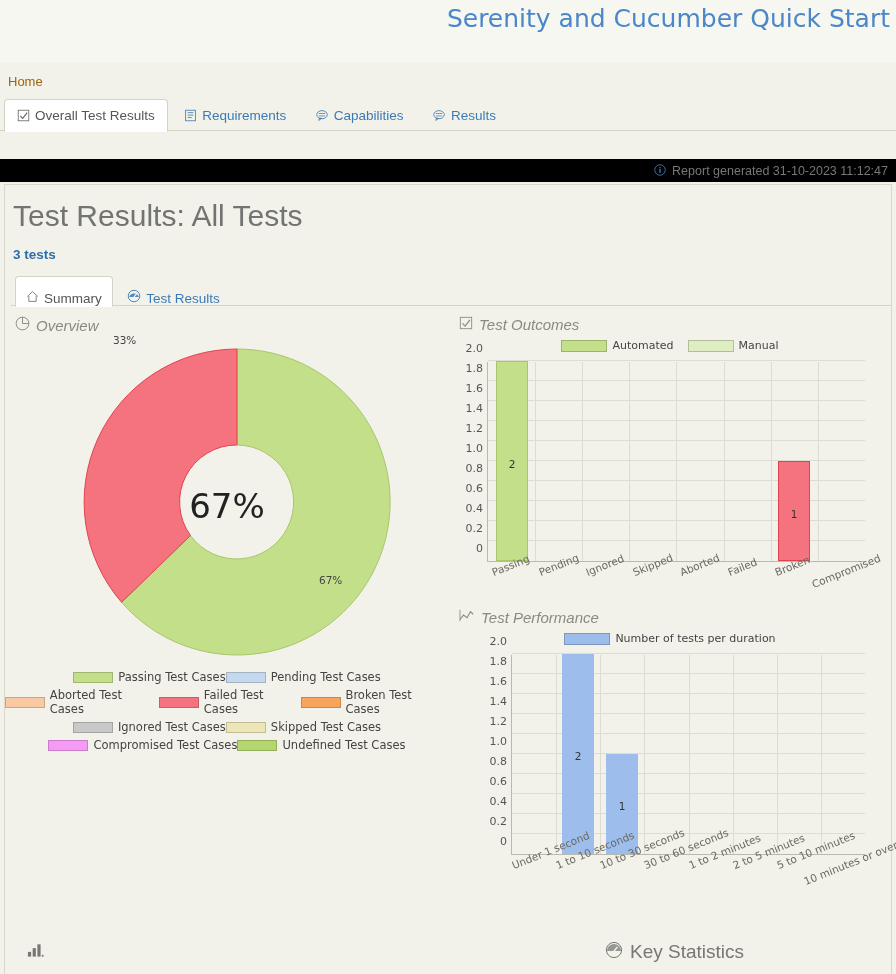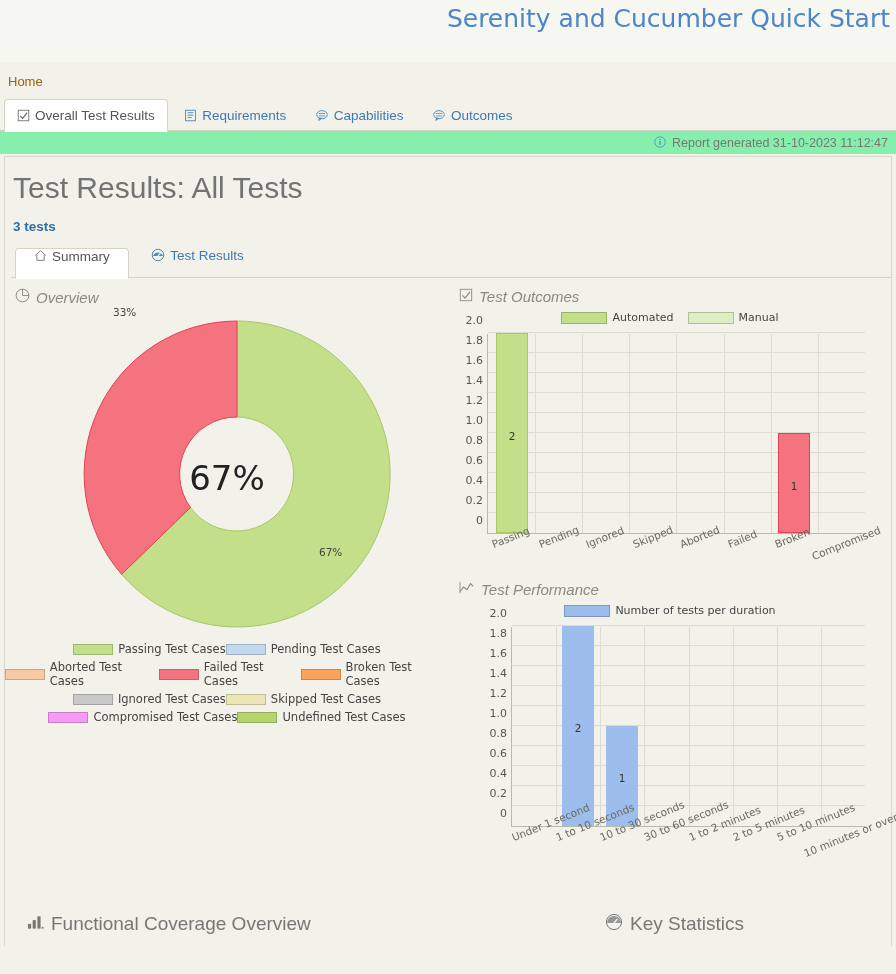--- a/index.html
+++ b/index.html
@@ -77,21 +77,22 @@
     margin-bottom: -1px;
     height: 33px;
   }
   .tab .ico { display: inline-flex; }
 
   .report-gen {
     text-align: right;
     font-size: 12.5px;
     color: #777;
     padding: 5px 8px 4px 0;
-    background: #86efac;
+    background: #000000;
+    margin-top: 28px;
   }
   .report-gen .info-ico { color: #4a86c8; margin-right: 3px; }
 
   
   .panel {
     margin: 2px 4px 0 4px;
     border: 1px solid #d8d8cc;
     border-bottom: none;
     background: #f2f2ea;
     height: 790px;
@@ -109,22 +110,22 @@
 
   
   .inner-tabbar {
     position: relative;
     margin: 14px 0 0 6px;
     height: 30px;
     border-bottom: 1px solid #d3d3c6;
     padding-left: 4px;
   }
   .inner-tab {
-    display: inline-flex; align-items: flex-start; gap: 5px;
-    height: 30px; padding: 0 18px;
+    display: inline-flex; align-items: flex-end; gap: 5px;
+    height: 30px; padding: 0 10px;
     font-size: 13.5px; color: #3b7ab5;
     vertical-align: bottom; cursor: pointer;
   }
   .inner-tab.active {
     background: #fff; color: #555;
     border: 1px solid #d3d3c6; border-bottom: 1px solid #fff;
     border-radius: 4px 4px 0 0;
     margin-bottom: -1px; height: 31px;
   }
 
@@ -254,21 +255,21 @@
   </div>
   <div class="tab">
     <span class="ico">
       <svg width="14" height="13" viewBox="0 0 16 16">
           <ellipse cx="8" cy="7" rx="6.5" ry="5" fill="none" stroke="#3b7ab5"></ellipse>
           <line x1="4" y1="5.5" x2="12" y2="5.5" stroke="#3b7ab5" stroke-width="0.9"></line>
           <line x1="4" y1="8.5" x2="12" y2="8.5" stroke="#3b7ab5" stroke-width="0.9"></line>
           <path d="M5 11 L4 14 L7.5 11.6 Z" fill="none" stroke="#3b7ab5"></path>
         </svg>
     </span>
-    <span>Outcomes</span>
+    <span>Results</span>
   </div>
 </div>
 
 <div class="report-gen">
   <span class="info-ico">
     <svg width="12" height="12" viewBox="0 0 16 16" style="vertical-align:-1px">
         <circle cx="8" cy="8" r="7" fill="none" stroke="#4a86c8"></circle>
         <circle cx="8" cy="4.4" r="0.9" fill="#4a86c8"></circle>
         <rect x="7.2" y="6.4" width="1.6" height="5.4" fill="#4a86c8"></rect>
       </svg>
@@ -527,21 +528,20 @@
   <div class="footer-row">
     <div class="footer-sec footer-left">
       <span>
         <svg width="17" height="16" viewBox="0 0 18 16">
             <rect x="1" y="10" width="3.4" height="5" fill="#777"></rect>
             <rect x="6" y="6" width="3.4" height="9" fill="#777"></rect>
             <rect x="11" y="2" width="3.4" height="13" fill="#777"></rect>
             <circle cx="16.6" cy="14" r="1.1" fill="#777"></circle>
           </svg>
       </span>
-      <span>Functional Coverage Overview</span>
     </div>
     <div class="footer-sec footer-right">
       <span>
         <svg width="18" height="17" viewBox="0 0 18 17">
             <circle cx="9" cy="9" r="7.6" fill="none" stroke="#777"></circle>
             <path d="M2 10 A7 7 0 0 1 16 10 Z" fill="#777" opacity="0.75"></path>
             <line x1="9" y1="10" x2="12.4" y2="6" stroke="#f2f2ea" stroke-width="1.4"></line>
           </svg>
       </span>
       <span>Key Statistics</span>

